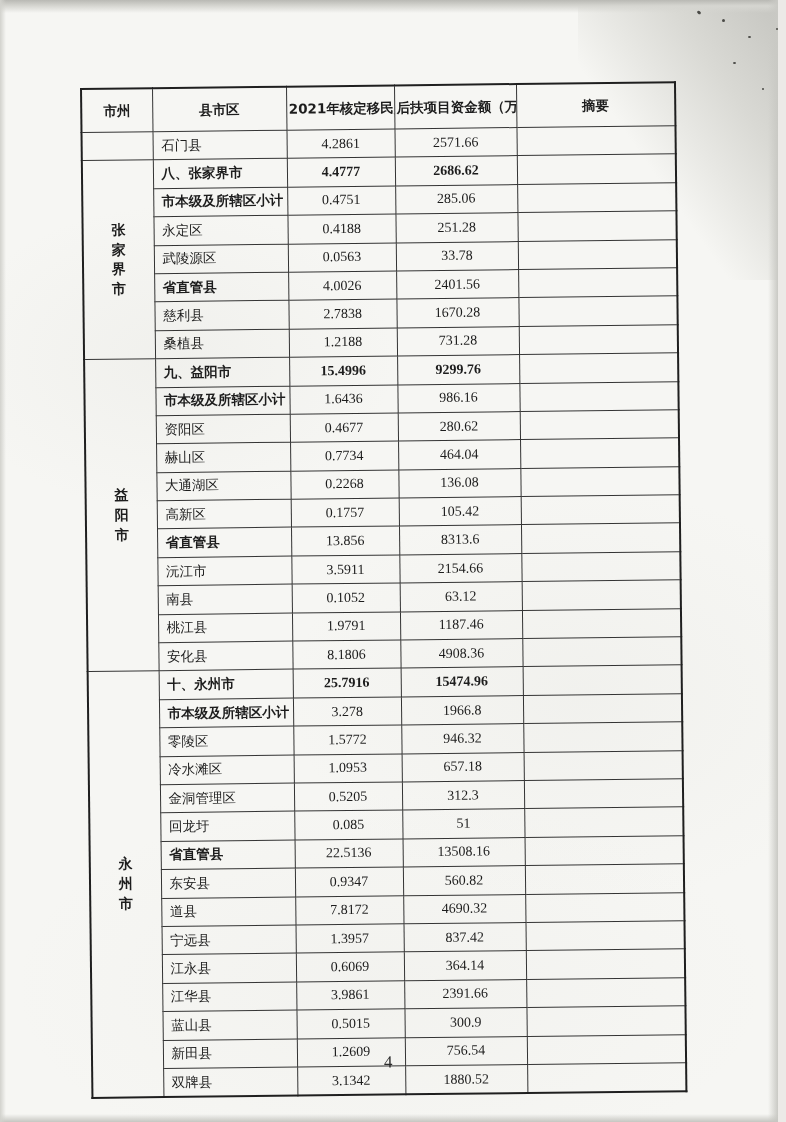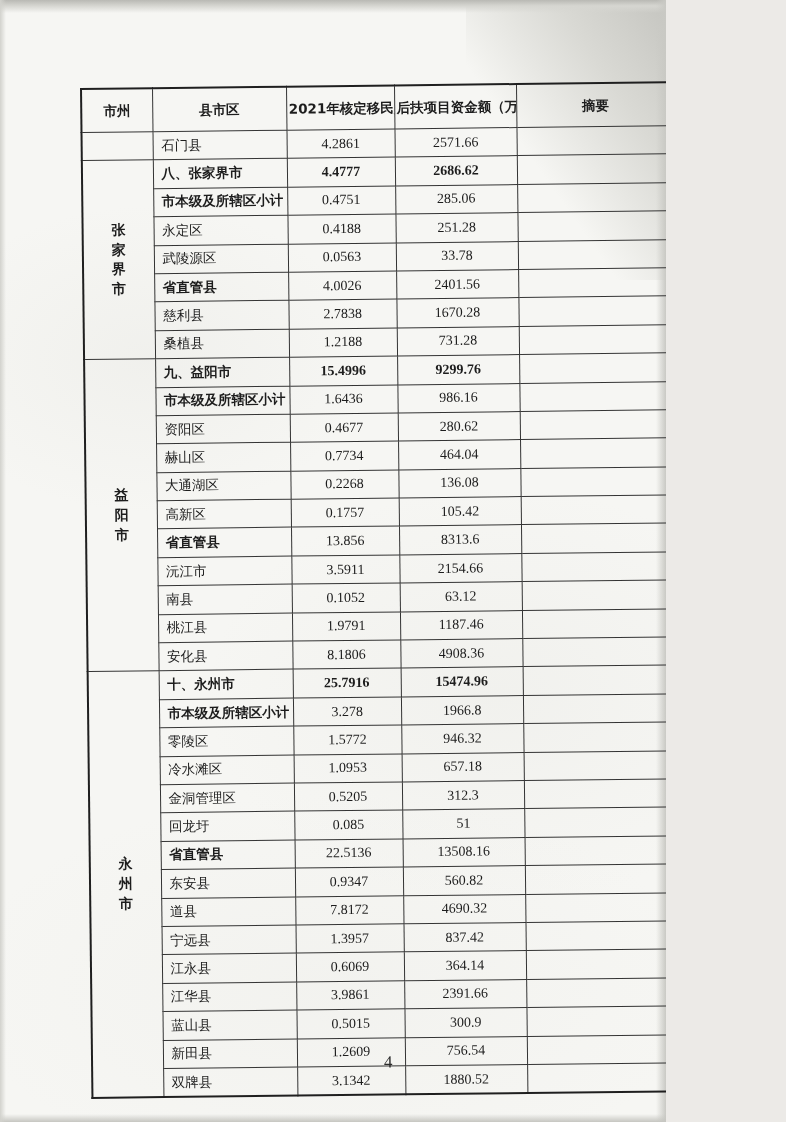--- a/index.html
+++ b/index.html
@@ -2,21 +2,21 @@
 <html><head>
 <meta charset="utf-8">
 <style>
   html,body{margin:0;padding:0;}
   body{
     width:786px;height:1122px;overflow:hidden;
     background:#eceae7;
     font-family:"DejaVu Serif", serif;
   }
   .scan-page{
-    position:relative;width:666px;height:1122px;overflow:hidden;
+    position:relative;width:778px;height:1122px;overflow:hidden;
     background:
       radial-gradient(ellipse 320px 220px at 22% 32%, rgba(205,205,198,0.14), rgba(205,205,198,0) 70%),
       radial-gradient(ellipse 420px 300px at 75% 62%, rgba(205,205,198,0.12), rgba(205,205,198,0) 70%),
       radial-gradient(ellipse 500px 260px at 50% 88%, rgba(210,210,203,0.10), rgba(210,210,203,0) 75%),
       #f6f6f3;
   }
   
   .edge-top{position:absolute;top:0;left:0;right:0;height:13px;
     background:linear-gradient(to bottom,#b9b9b4 0%,#d6d6d1 45%,rgba(246,246,243,0) 100%);}
   .edge-right{position:absolute;top:0;right:0;bottom:0;width:10px;

